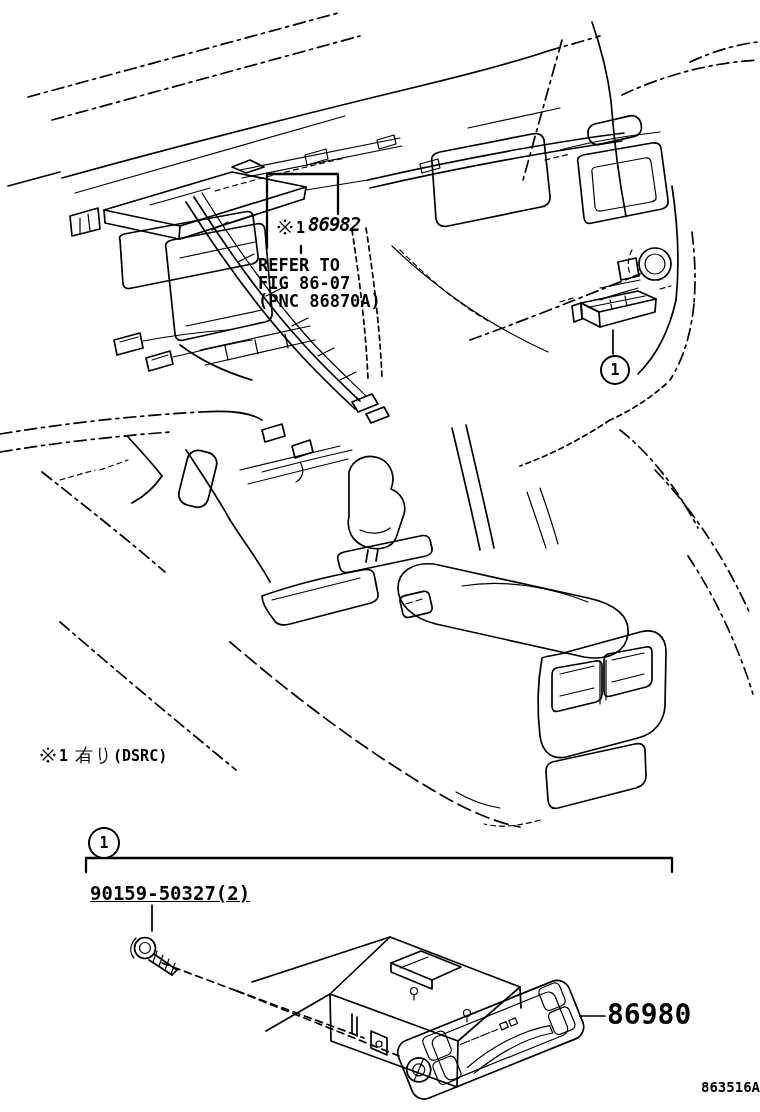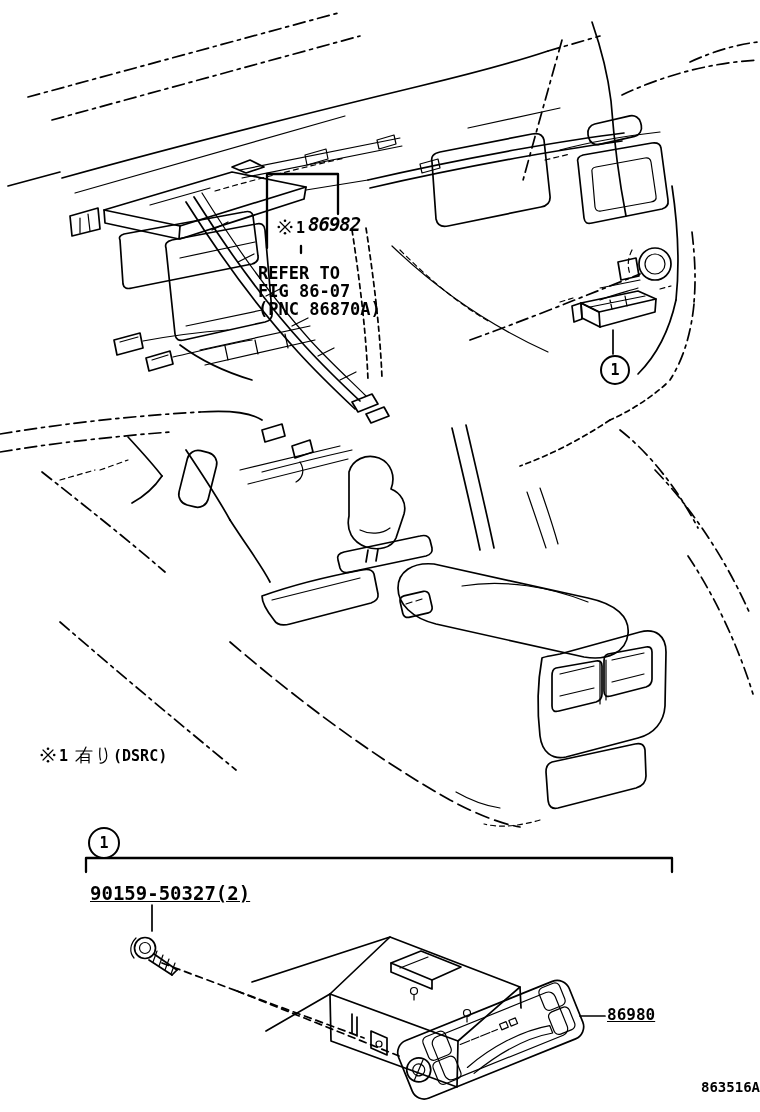--- a/index.html
+++ b/index.html
@@ -8,21 +8,21 @@
   .abs{position:absolute;}
   svg.art{position:absolute;left:0;top:0;}
   .s{fill:none;stroke:#000;stroke-width:1.7;stroke-linecap:round;stroke-linejoin:round;}
   .thin{stroke-width:1.2;}
   .thick{stroke-width:2.3;}
   .dd{stroke-dasharray:12 5 3 5;}   
   .dsh{stroke-dasharray:7 5;}       
   .dsh2{stroke-dasharray:5 4;}
   .pn{font-family:"DejaVu Sans Mono","Liberation Mono",monospace;font-weight:bold;color:#000;white-space:nowrap;}
   .pn-xl{font-size:19px;letter-spacing:-1px;line-height:27px;font-style:italic;}
-  .pn-lg{font-size:16px;line-height:22px;text-decoration:underline;}
+  .pn-lg{font-size:28px;line-height:22px;}
   .pn-md{font-size:19px;line-height:19px;text-decoration:underline;}
   .pn-sm{font-size:17px;line-height:18px;letter-spacing:0px;}
   .pn-xs{font-size:14px;line-height:14px;}
   .note{font-size:15px;line-height:15px;}
   .callout{border:2px solid #000;border-radius:50%;display:flex;align-items:center;justify-content:center;
            font-weight:bold;font-size:15px;background:#fff;}
   .glyph{display:inline-block;vertical-align:baseline;}
   .lblrow{display:flex;align-items:flex-end;gap:3px;}
 </style>
 </head>
@@ -250,21 +250,21 @@
     <path class="s thin" d="M3,3 L13,13 M13,3 L3,13"></path>
     <circle cx="8" cy="1.8" r="1.3" fill="#000"></circle>
       <circle cx="8" cy="14.2" r="1.3" fill="#000"></circle>
     <circle cx="1.8" cy="8" r="1.3" fill="#000"></circle>
       <circle cx="14.2" cy="8" r="1.3" fill="#000"></circle>
   </svg>
   <span class="pn note" style="margin-bottom:2px;">1</span>
   <span class="pn pn-xl">86982</span>
 </div>
 
-<div class="abs" style="left:258px;top:264px;">
+<div class="abs" style="left:258px;top:256px;">
   <div class="pn pn-sm">REFER TO</div>
   <div class="pn pn-sm">FIG 86-07</div>
   <div class="pn pn-sm">(PNC 86870A)</div>
 </div>
 
 <div class="abs callout" style="left:600px;top:355px;width:26px;height:26px;">1</div>
 
 <div class="abs lblrow" style="left:40px;top:746px;">
   <svg class="glyph" width="16" height="16" viewBox="0 0 16 16" style="margin-bottom:1px;">
     <path class="s thin" d="M3,3 L13,13 M13,3 L3,13"></path>

